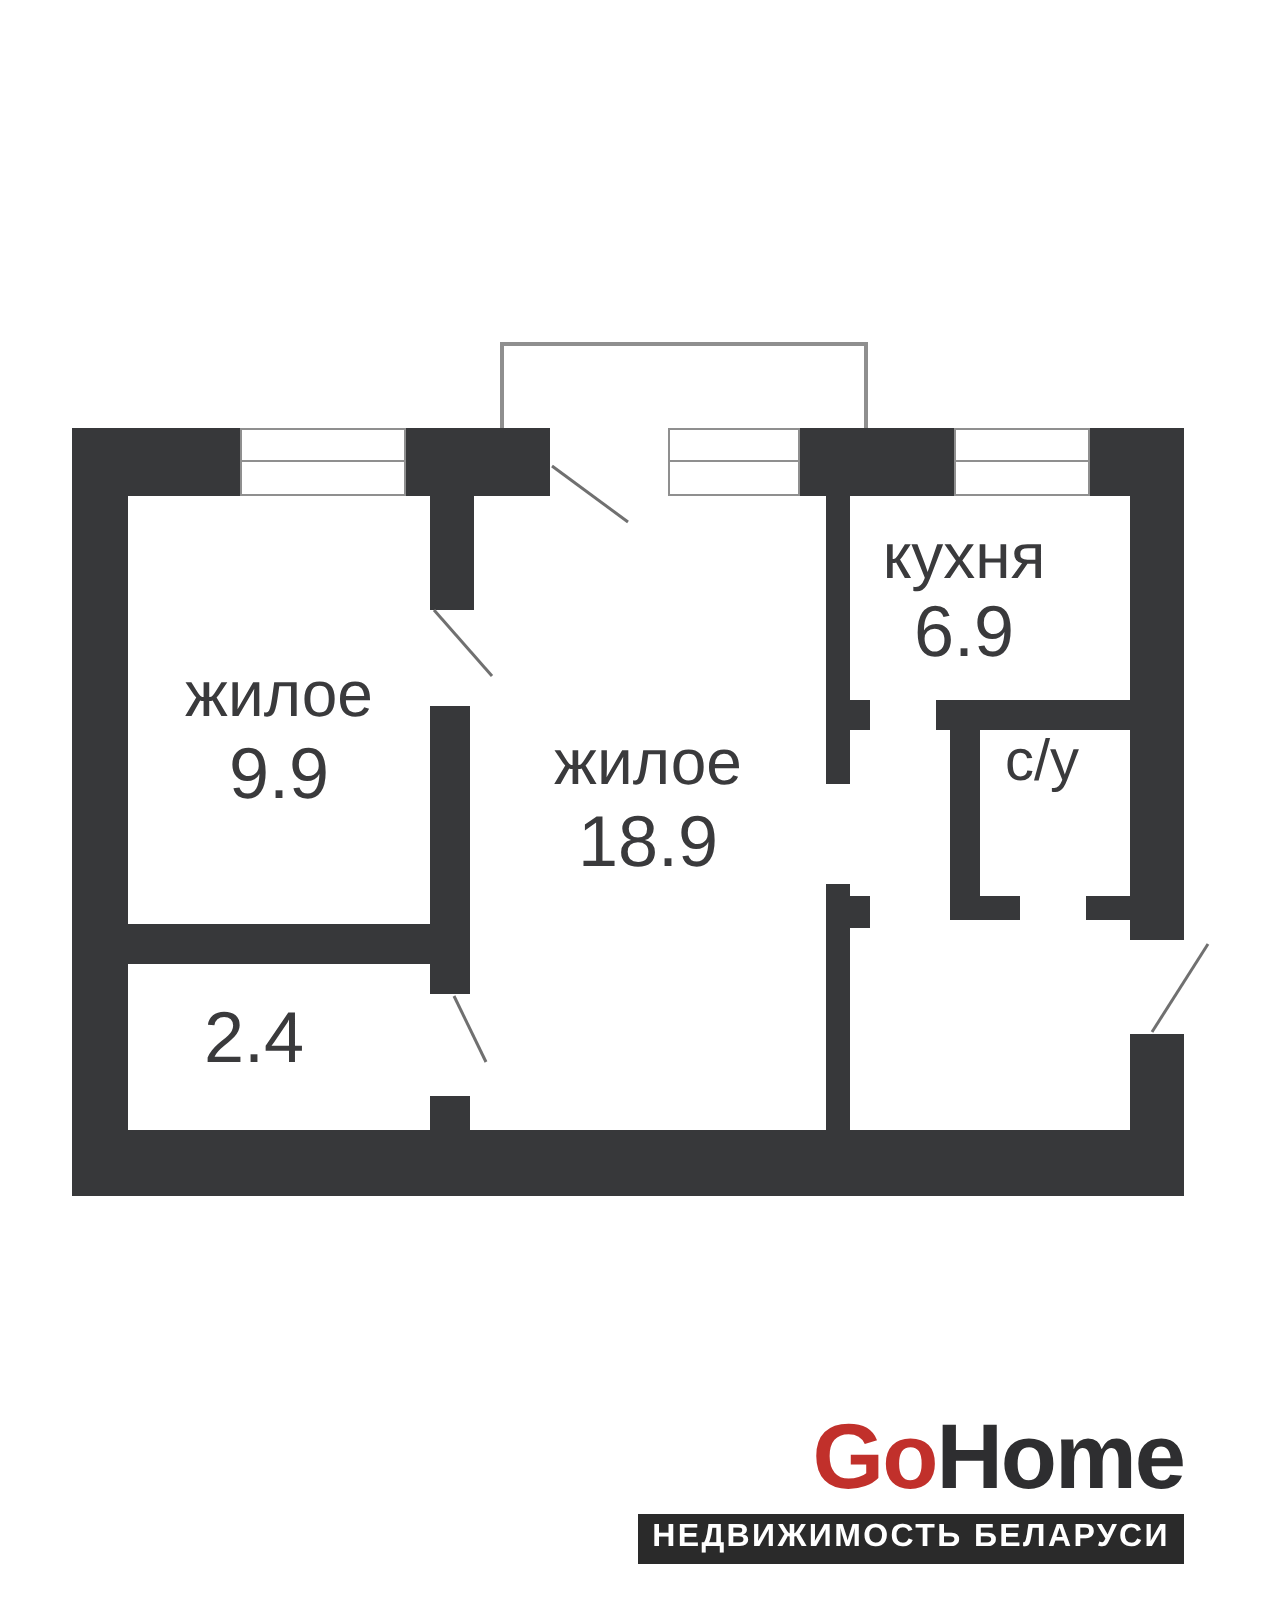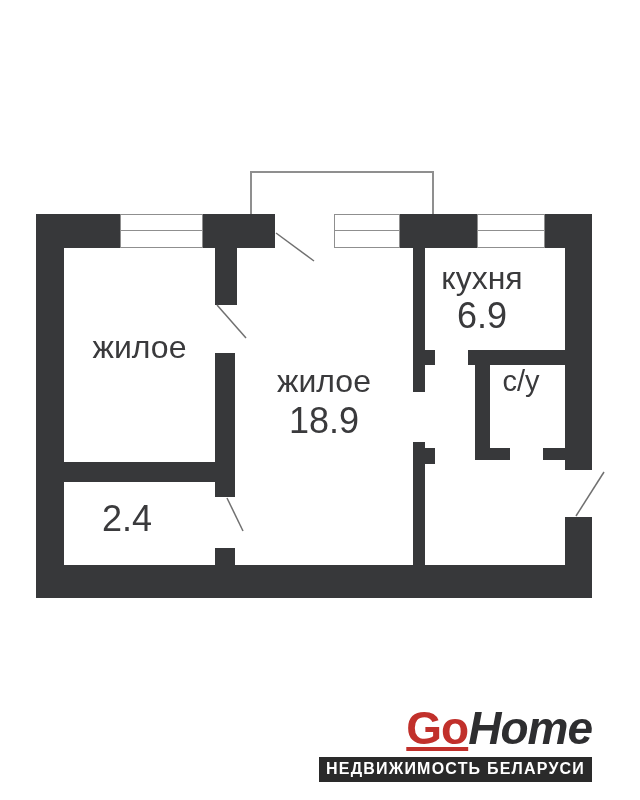--- a/index.html
+++ b/index.html
@@ -40,22 +40,22 @@
   }
   .room-label .area{font-size:36px;}
   .room-label.small{font-size:29px;line-height:38px;}
   .room-label.small .area{font-size:29px;}
   .room-label.num-only{font-size:31px;line-height:40px;}
   .logo{position:absolute;right:48px;top:704px;text-align:right;}
   .logo-wordmark{
     font-size:46px;font-weight:700;line-height:48px;letter-spacing:-1px;
     white-space:nowrap;
   }
-  .logo-wordmark .go{color:var(--accent-red);text-decoration:underline;}
-  .logo-wordmark .home{color:var(--logo-dark);font-style:italic;}
+  .logo-wordmark .go{color:var(--accent-red);}
+  .logo-wordmark .home{color:var(--logo-dark);}
   .tagline{
     display:inline-block;margin-top:5px;background:var(--tagline-bg);
     color:#ffffff;font-size:16px;font-weight:700;letter-spacing:1.2px;
     padding:3px 7px 4px 7px;white-space:nowrap;
   }
 </style>
 </head>
 <body>
 
 <div class="canvas">
@@ -93,20 +93,21 @@
 
   <svg class="overlay" width="640" height="800" viewBox="0 0 640 800">
     <line x1="276" y1="233" x2="314" y2="261"></line>
     <line x1="217" y1="305" x2="246" y2="338"></line>
     <line x1="227" y1="498" x2="243" y2="531"></line>
     <line x1="604" y1="472" x2="576" y2="516"></line>
   </svg>
 
   <div class="room-label" style="left:64px;top:328px;width:151px">
     <div class="name">жилое</div>
+    <div class="area">9.9</div>
   </div>
 
   <div class="room-label" style="left:235px;top:362px;width:178px">
     <div class="name">жилое</div>
     <div class="area">18.9</div>
   </div>
 
   <div class="room-label" style="left:426px;top:259px;width:112px;line-height:38px">
     <div class="name">кухня</div>
     <div class="area">6.9</div>

